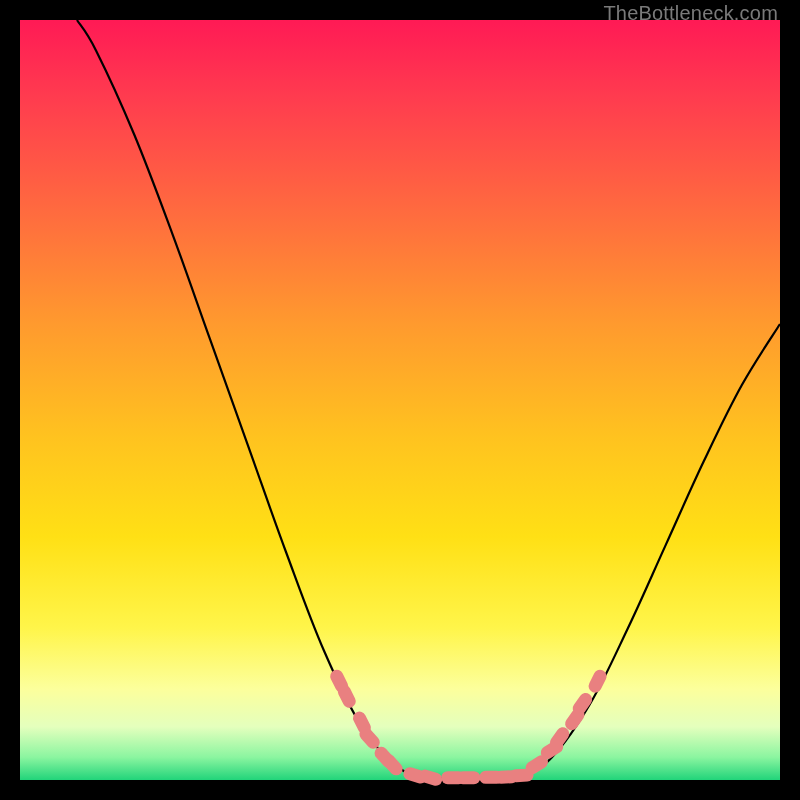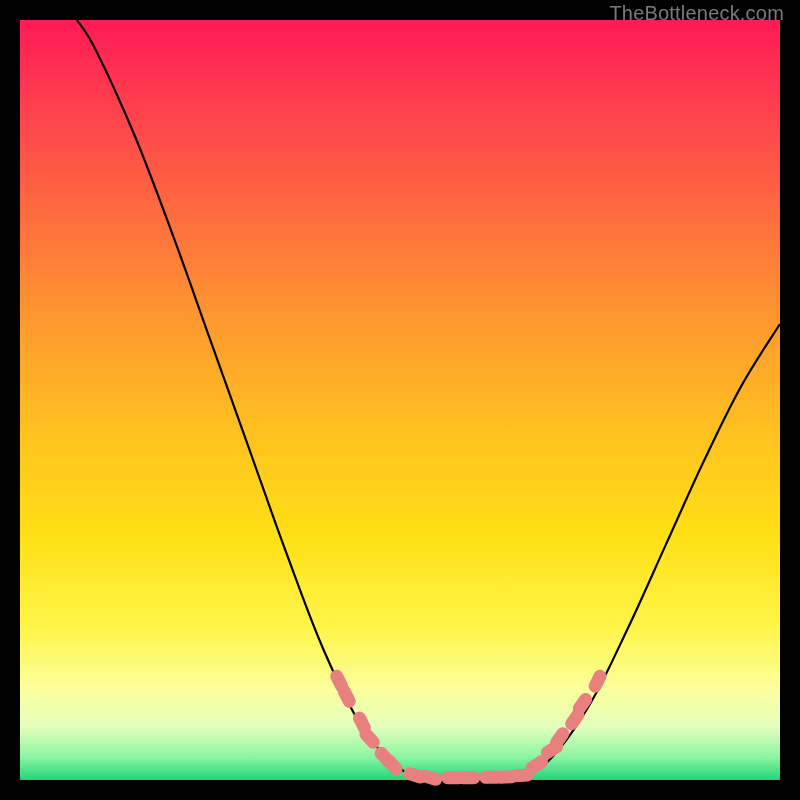--- a/index.html
+++ b/index.html
@@ -37,21 +37,21 @@
       #fff54a 80%,
       #fcff9c 88%,
       #e4ffbd 93%,
       #8bf5a0 97%,
       #21d47a 100%
     );
   }
   .attribution {
     position: absolute;
     top: 2px;
-    right: 16px;
+    right: 22px;
     color: #7a7a7a;
     font-size: 20px;
     letter-spacing: 0.2px;
     font-weight: 500;
   }
   svg.curve {
     position: absolute;
     left: 0;
     top: 0;
     width: 760px;

